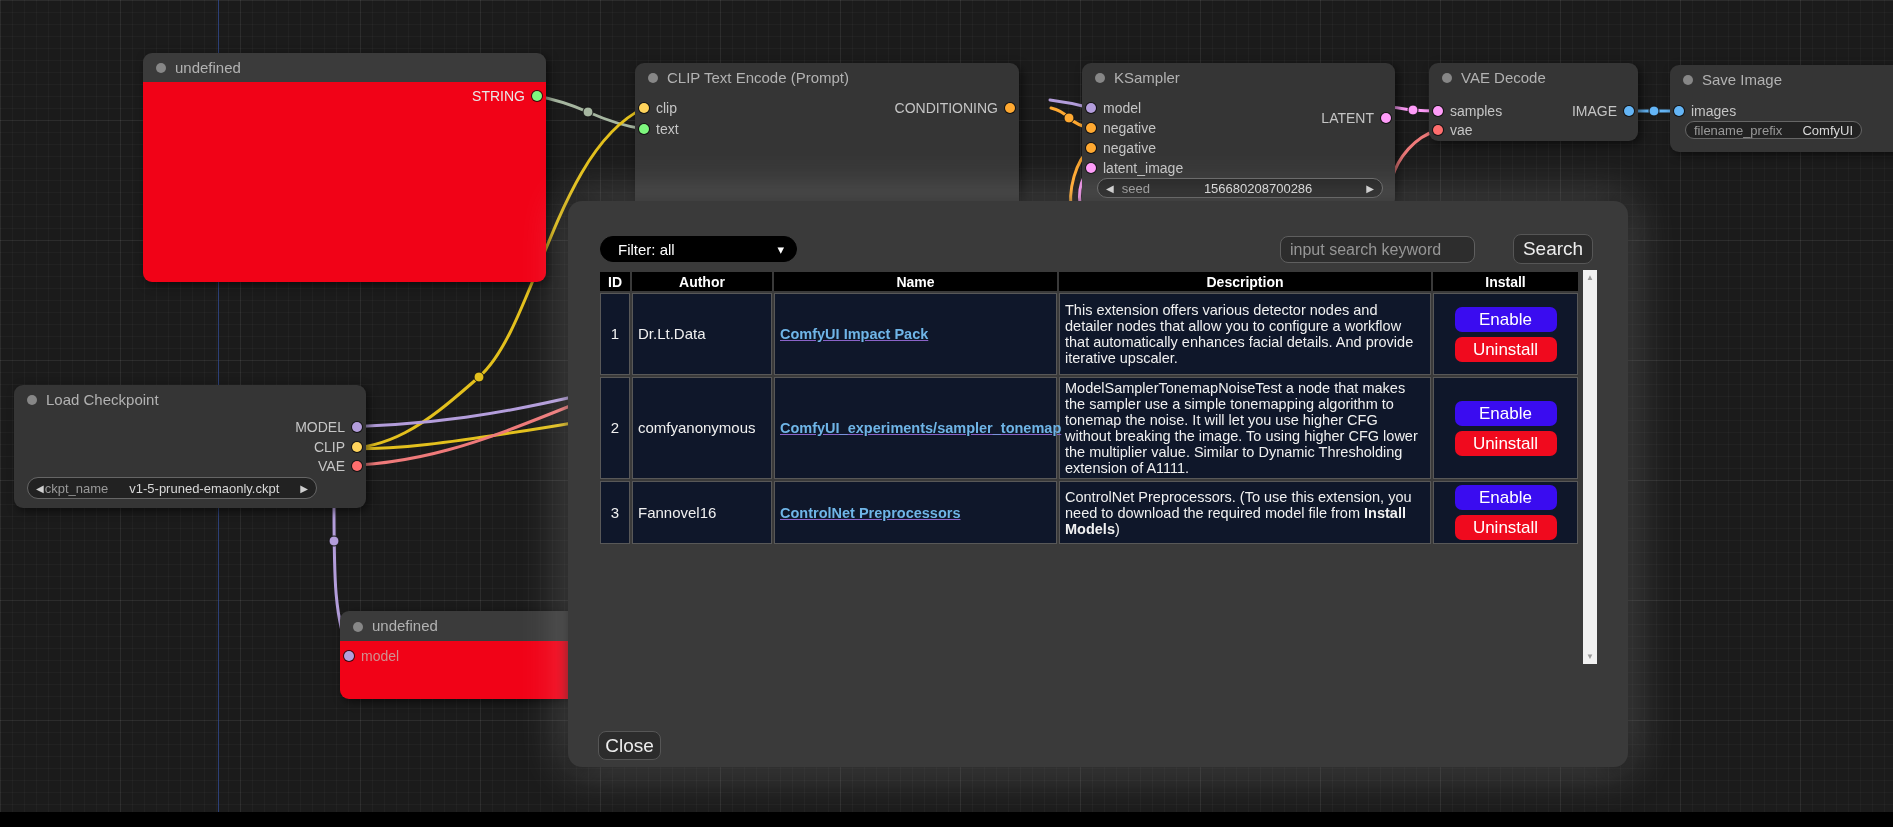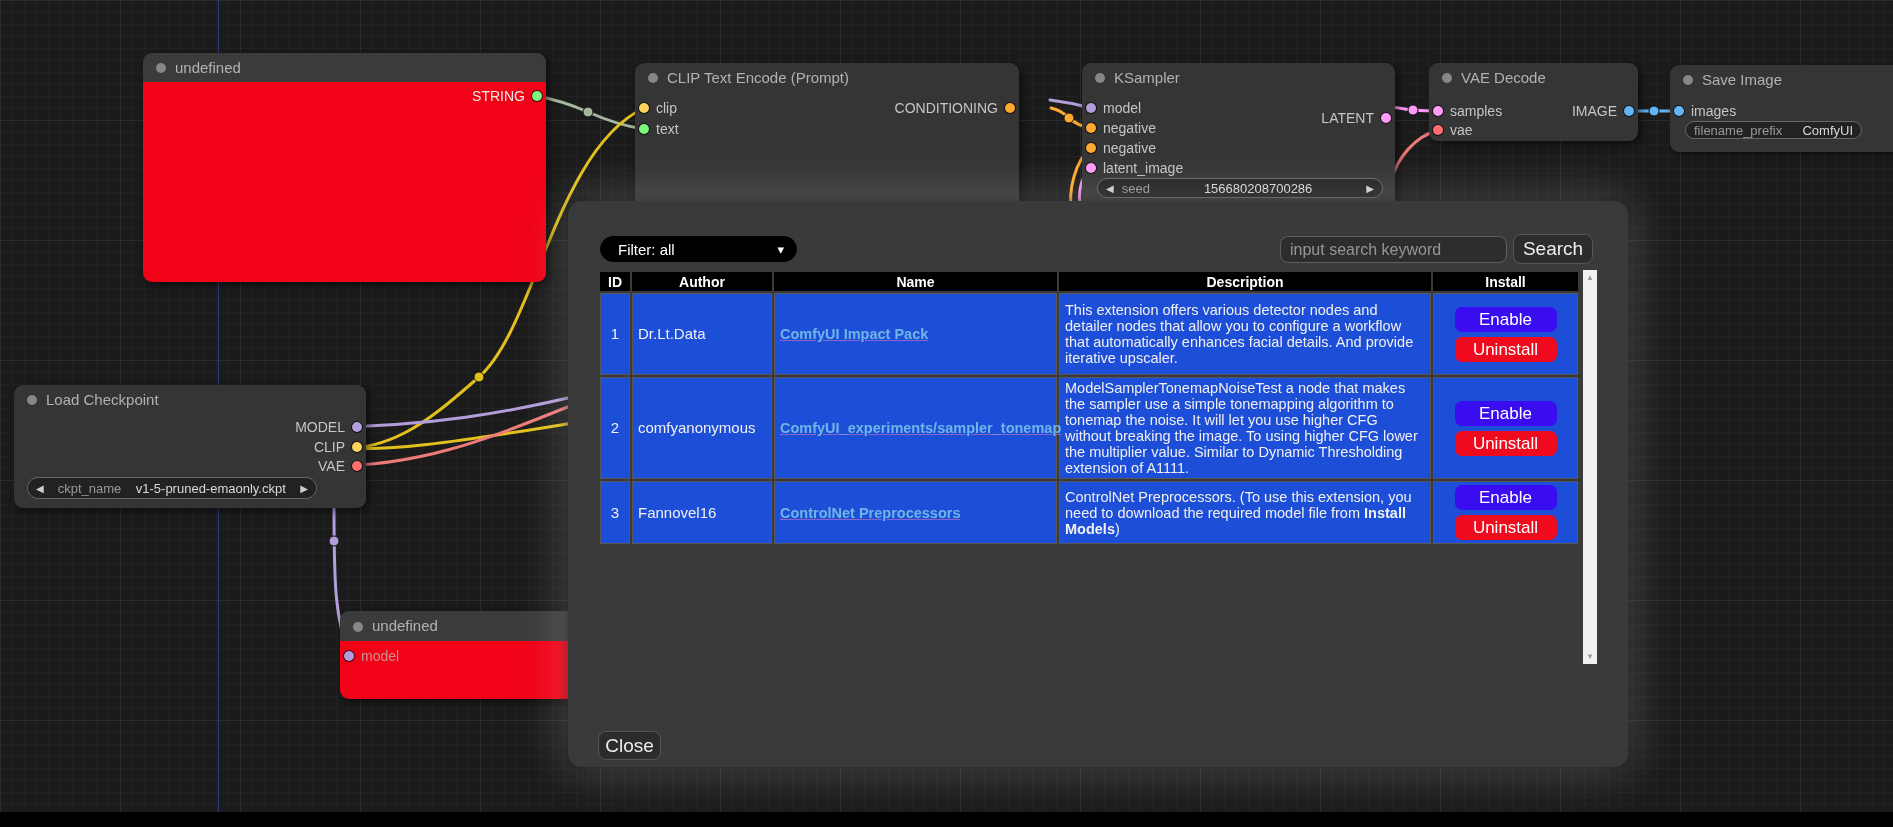--- a/index.html
+++ b/index.html
@@ -43,33 +43,33 @@
 
   
   .dialog { position:absolute; left:568px; top:201px; width:1060px; height:566px; background:#3a3a3a;
             border-radius:14px; z-index:10;
             box-shadow:0 0 45px 6px rgba(235,235,235,.22), 0 0 12px rgba(0,0,0,.6); }
   .filter-select { position:absolute; left:32px; top:35px; width:197px; height:26px; background:#000;
             color:#fff; border:1px solid #000; border-radius:13px; font-size:15px;
             display:flex; align-items:center; padding:0 12px 0 17px; cursor:pointer; }
   .filter-select .flabel { flex:1; }
   .filter-select .chev { font-size:13px; color:#fff; }
-  .search-input { position:absolute; left:712px; top:35px; width:227px; height:27px; background:#2d2d2d;
+  .search-input { position:absolute; left:712px; top:35px; width:195px; height:27px; background:#2d2d2d;
             border:1px solid #5f5f5f; border-radius:8px; color:#e5e5e5; font-size:16px; padding:0 9px;
             font-family:"Liberation Sans",sans-serif; }
   .search-input::placeholder { color:#969696; }
   .btn { background:#2c2c2c; border:1px solid #565656; border-radius:8px; color:#ededed;
             font-size:19px; font-family:"Liberation Sans",sans-serif; cursor:pointer; }
   .search-btn { position:absolute; left:945px; top:33px; width:80px; height:30px; }
   .close-btn  { position:absolute; left:30px; top:530px; width:63px; height:29px; }
 
   .scrollpane { position:absolute; left:30px; top:69px; width:999px; height:395px; }
   .grid-table { border-collapse:separate; border-spacing:2px; table-layout:fixed; width:982px; }
   .grid-table th { background:#000; color:#fff; font-size:14px; font-weight:bold; height:19px; text-align:center; }
-  .grid-table td { background:#1d4ed8; border:1px solid #585858; color:#f0f0f0; font-size:14.5px;
+  .grid-table td { background:#0f172a; border:1px solid #585858; color:#f0f0f0; font-size:14.5px;
                    vertical-align:middle; padding:2px 5px; line-height:16px; }
   .grid-table col.c-id{width:30px} .grid-table col.c-author{width:140px} .grid-table col.c-name{width:283px}
   .grid-table col.c-desc{width:372px} .grid-table col.c-install{width:145px}
   td.cid { text-align:center; font-size:15px; }
   td.cauthor { font-size:15px; }
   a.extlink { color:#6fb5e7; font-weight:bold; font-size:14.5px; text-decoration:underline;
               text-decoration-color:#8a63c8; white-space:nowrap; }
   td.cinstall { padding:3px 2px; }
   .btn-stack { display:flex; flex-direction:column; align-items:center; gap:5px; }
   .act-btn { width:102px; height:25px; border:none; border-radius:7px; color:#fff; font-size:17px;
@@ -159,21 +159,21 @@
     </div>
   </div>
 
   <div class="node" style="left:14px;top:385px;width:352px;height:123px;">
     <div class="node-title"><span class="tdot"></span><span>Load Checkpoint</span></div>
     <div class="port out" style="top:34px;"><span>MODEL</span><span class="pdot" style="background:#b39ddb;"></span></div>
     <div class="port out" style="top:54px;"><span>CLIP</span><span class="pdot" style="background:#ffd45c;"></span></div>
     <div class="port out" style="top:73px;"><span>VAE</span><span class="pdot" style="background:#ff6e6e;"></span></div>
     <div class="widget" style="left:13px;top:92px;width:290px;height:22px;border-radius:11px;">
       <span class="warr">◀</span>
-      <span style="margin-left:14px;">ckpt_name</span>
+      <span style="margin-left:1px;">ckpt_name</span>
       <span class="wval">v1-5-pruned-emaonly.ckpt</span>
       <span class="warr">▶</span>
     </div>
   </div>
 
   <div class="node errnode" style="left:340px;top:611px;width:282px;height:88px;">
     <div class="errhead" style="height:30px;"></div>
     <div class="errbody" style="top:30px;"></div>
     <div class="node-title" style="height:30px;line-height:30px;"><span class="tdot" style="top:11px;"></span><span>undefined</span></div>
     <div class="port in" style="top:37px;color:#d09090;"><span class="pdot" style="background:#b39ddb;"></span><span>model</span></div>

